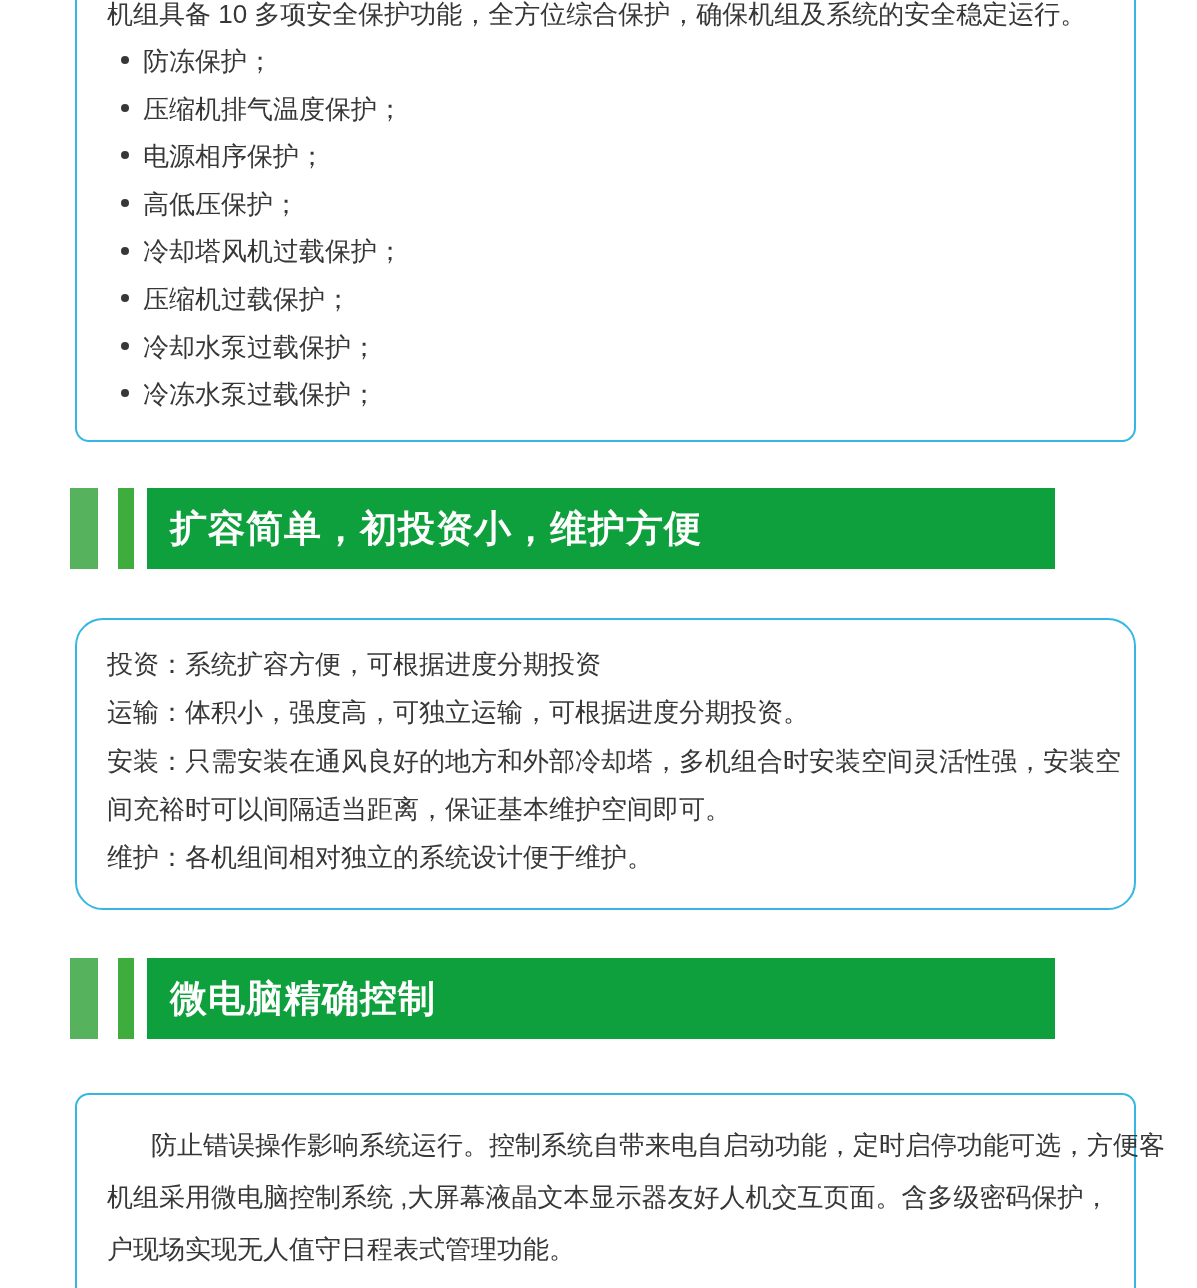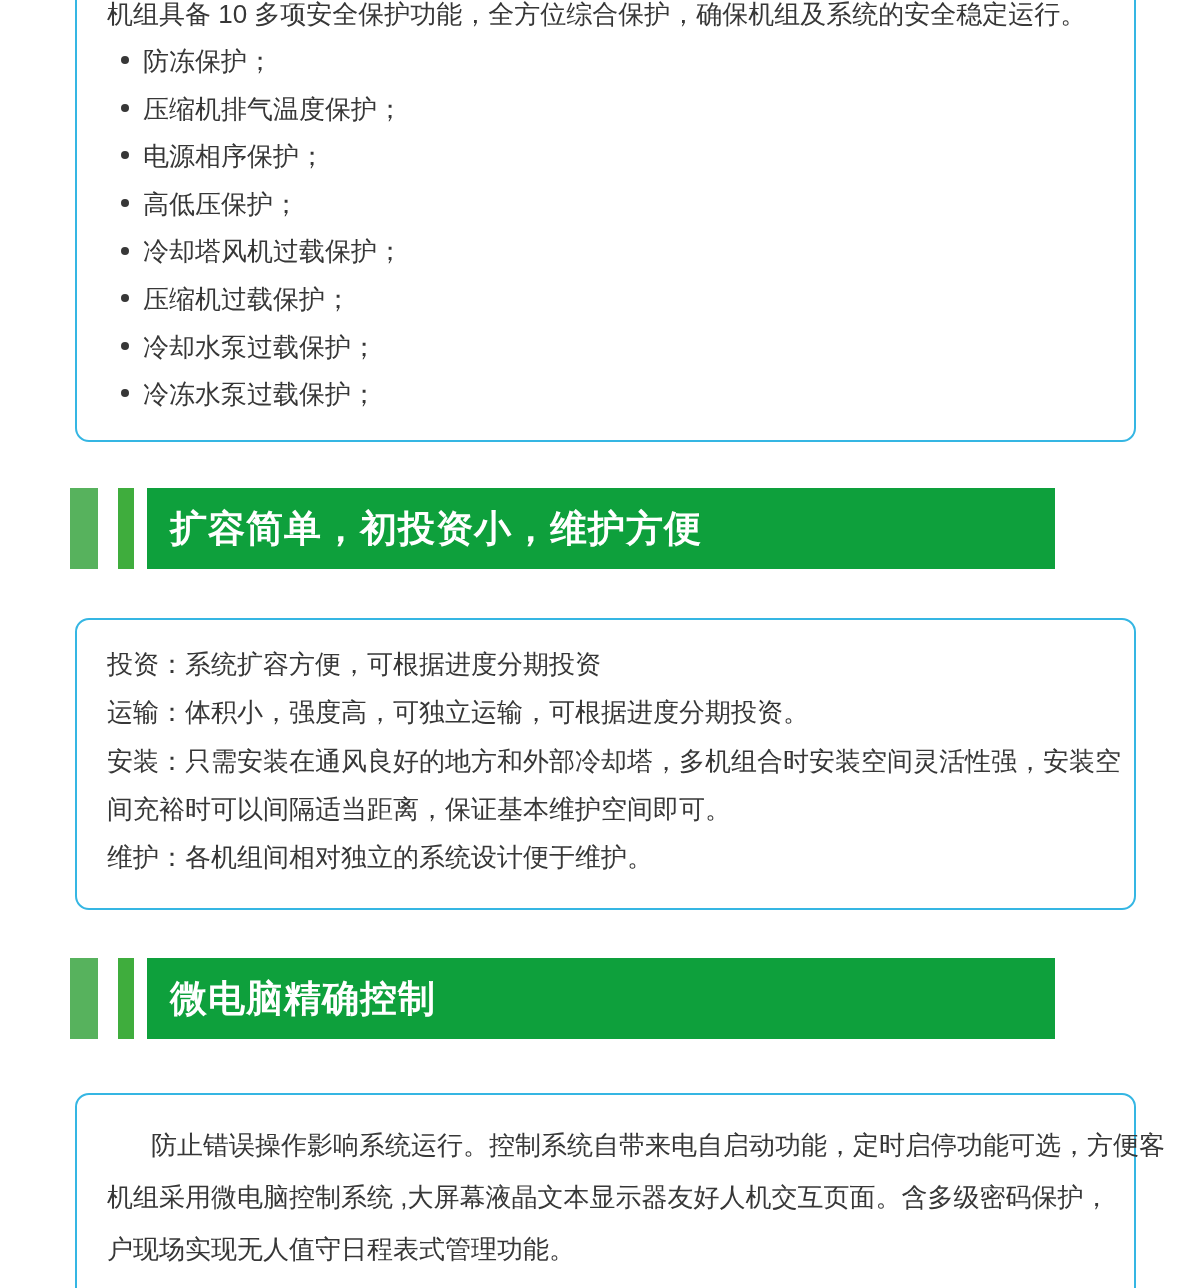--- a/index.html
+++ b/index.html
@@ -57,20 +57,21 @@
     margin-right: 14px;
     vertical-align: middle;
     position: relative;
     top: -3px;
   }
 
   #expansion-box {
     top: 618px;
     height: 292px;
     padding: 20px 18px 0 30px;
+    border-radius: 28px;
   }
   #expansion-box .line {
     line-height: 48.3px;
     white-space: nowrap;
   }
 
   #control-box {
     top: 1093px;
     height: 210px;
     padding: 24px 18px 0 30px;

